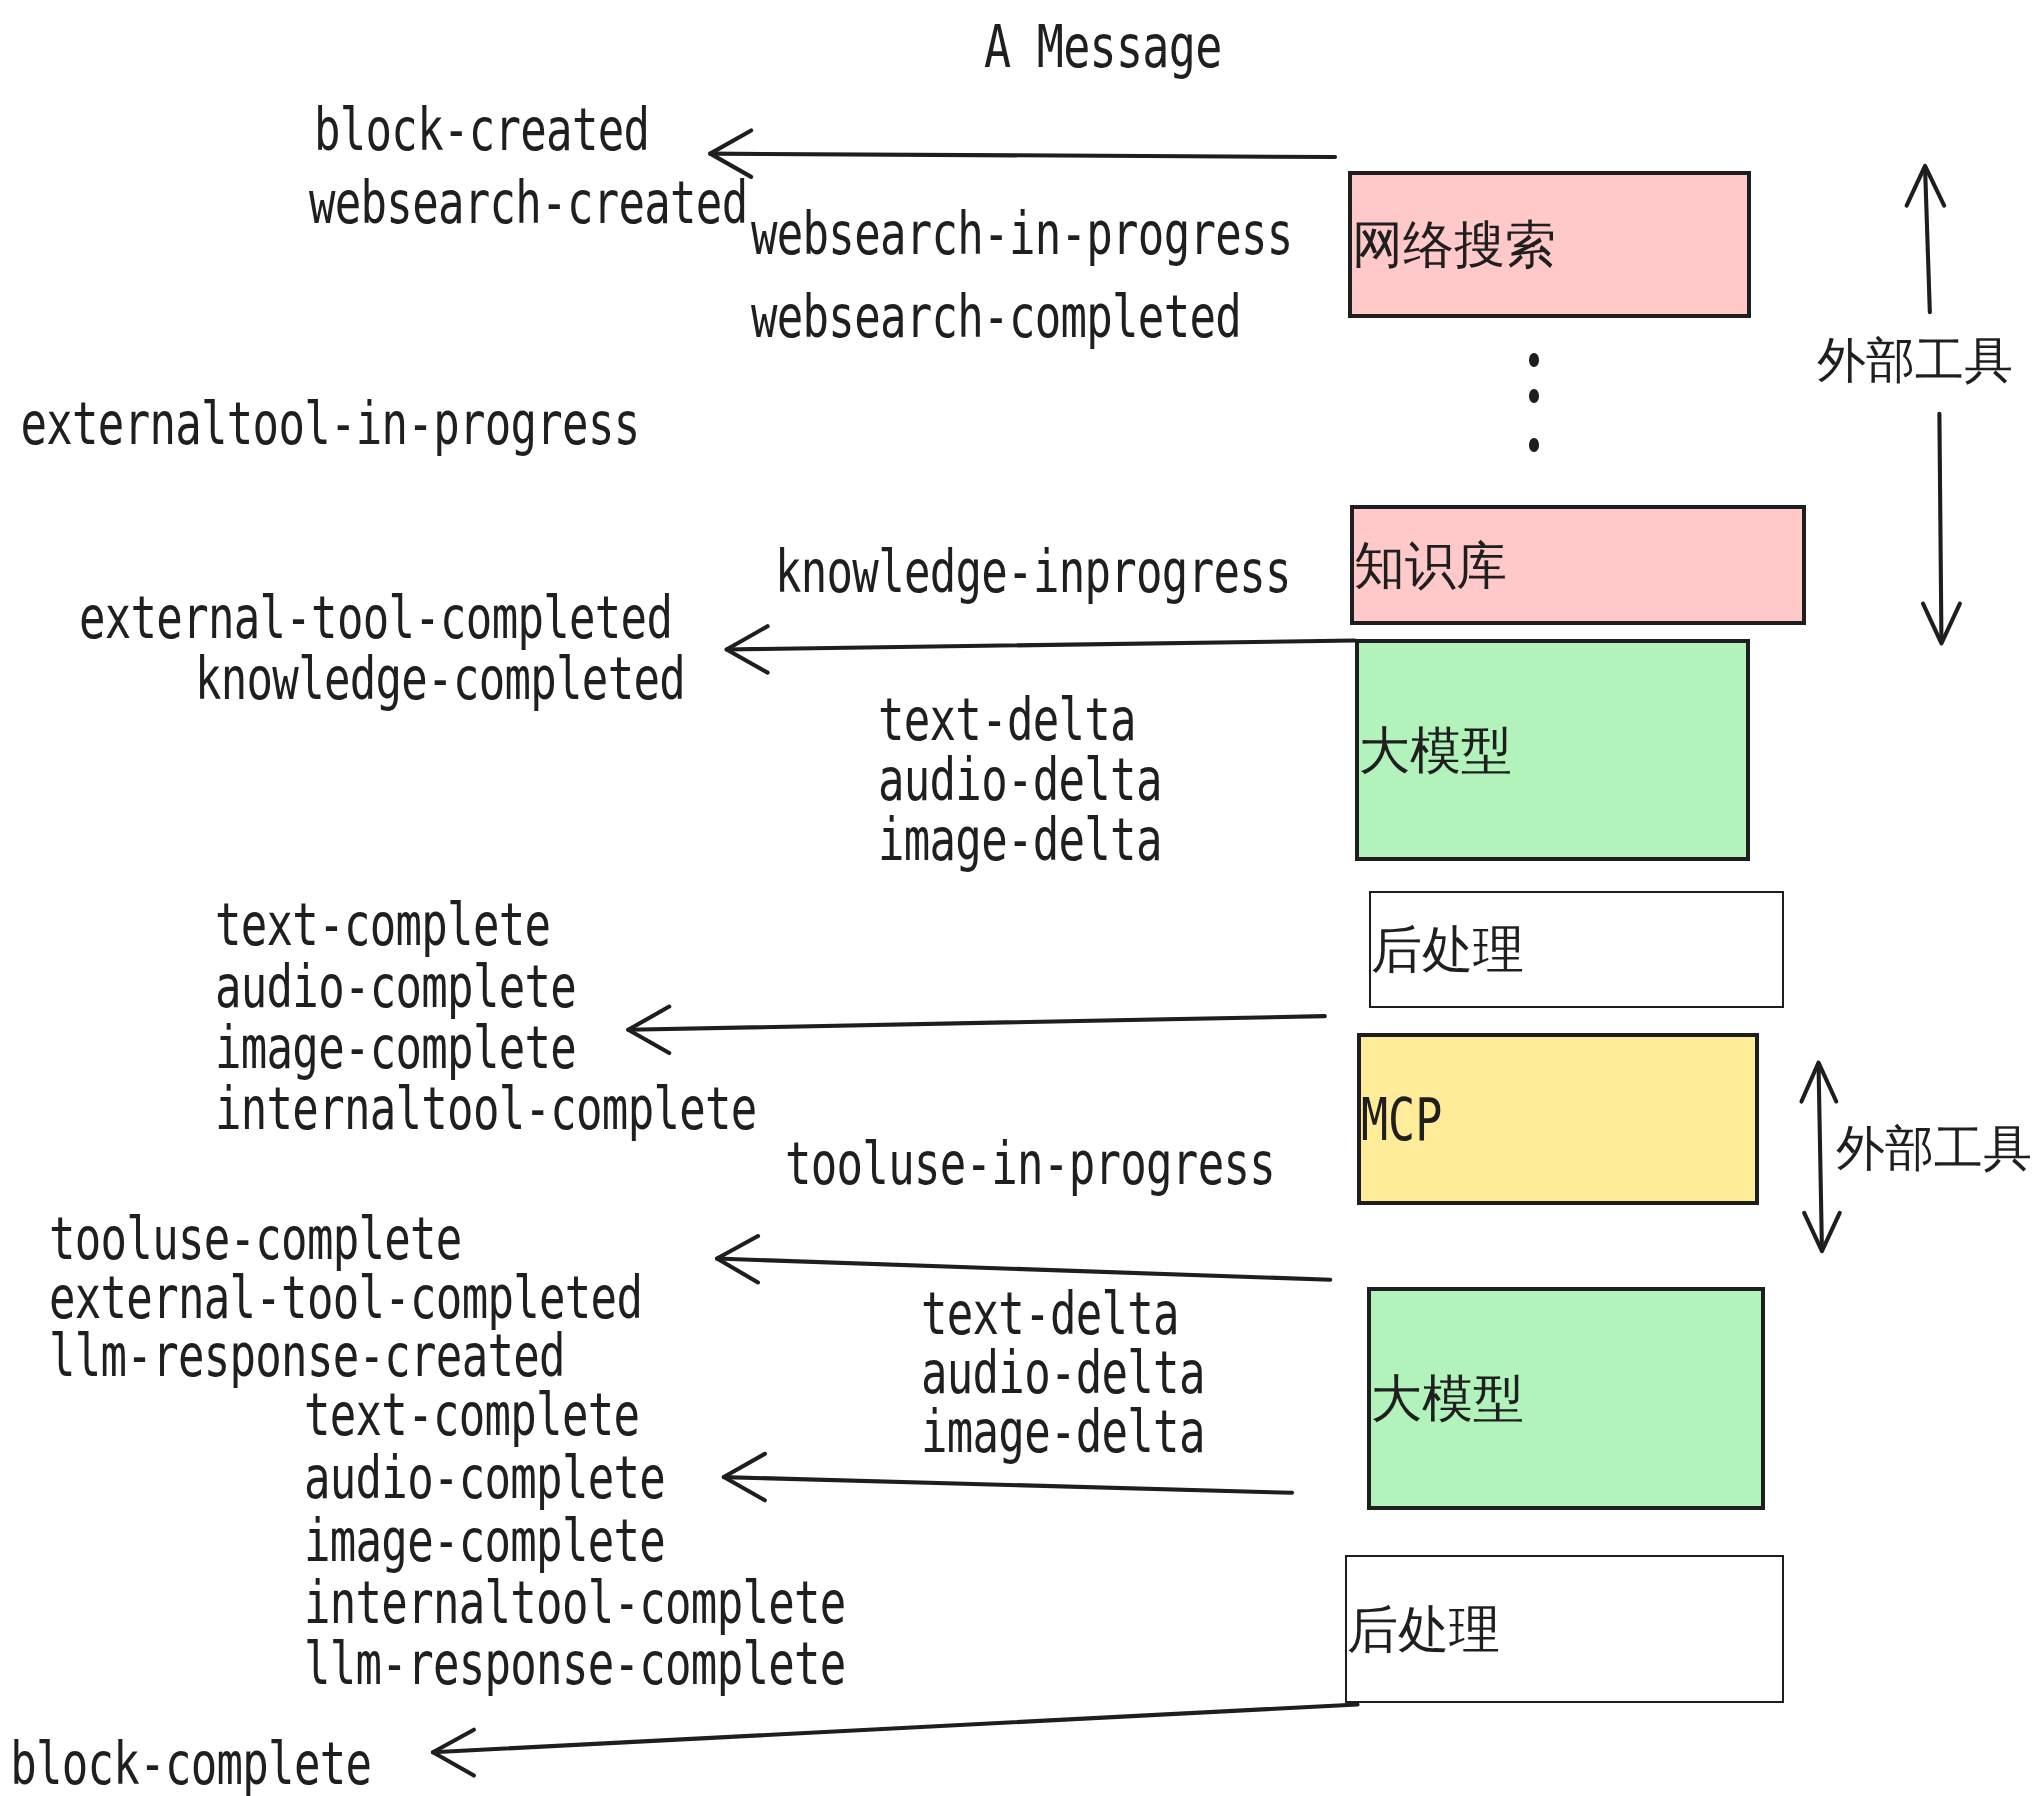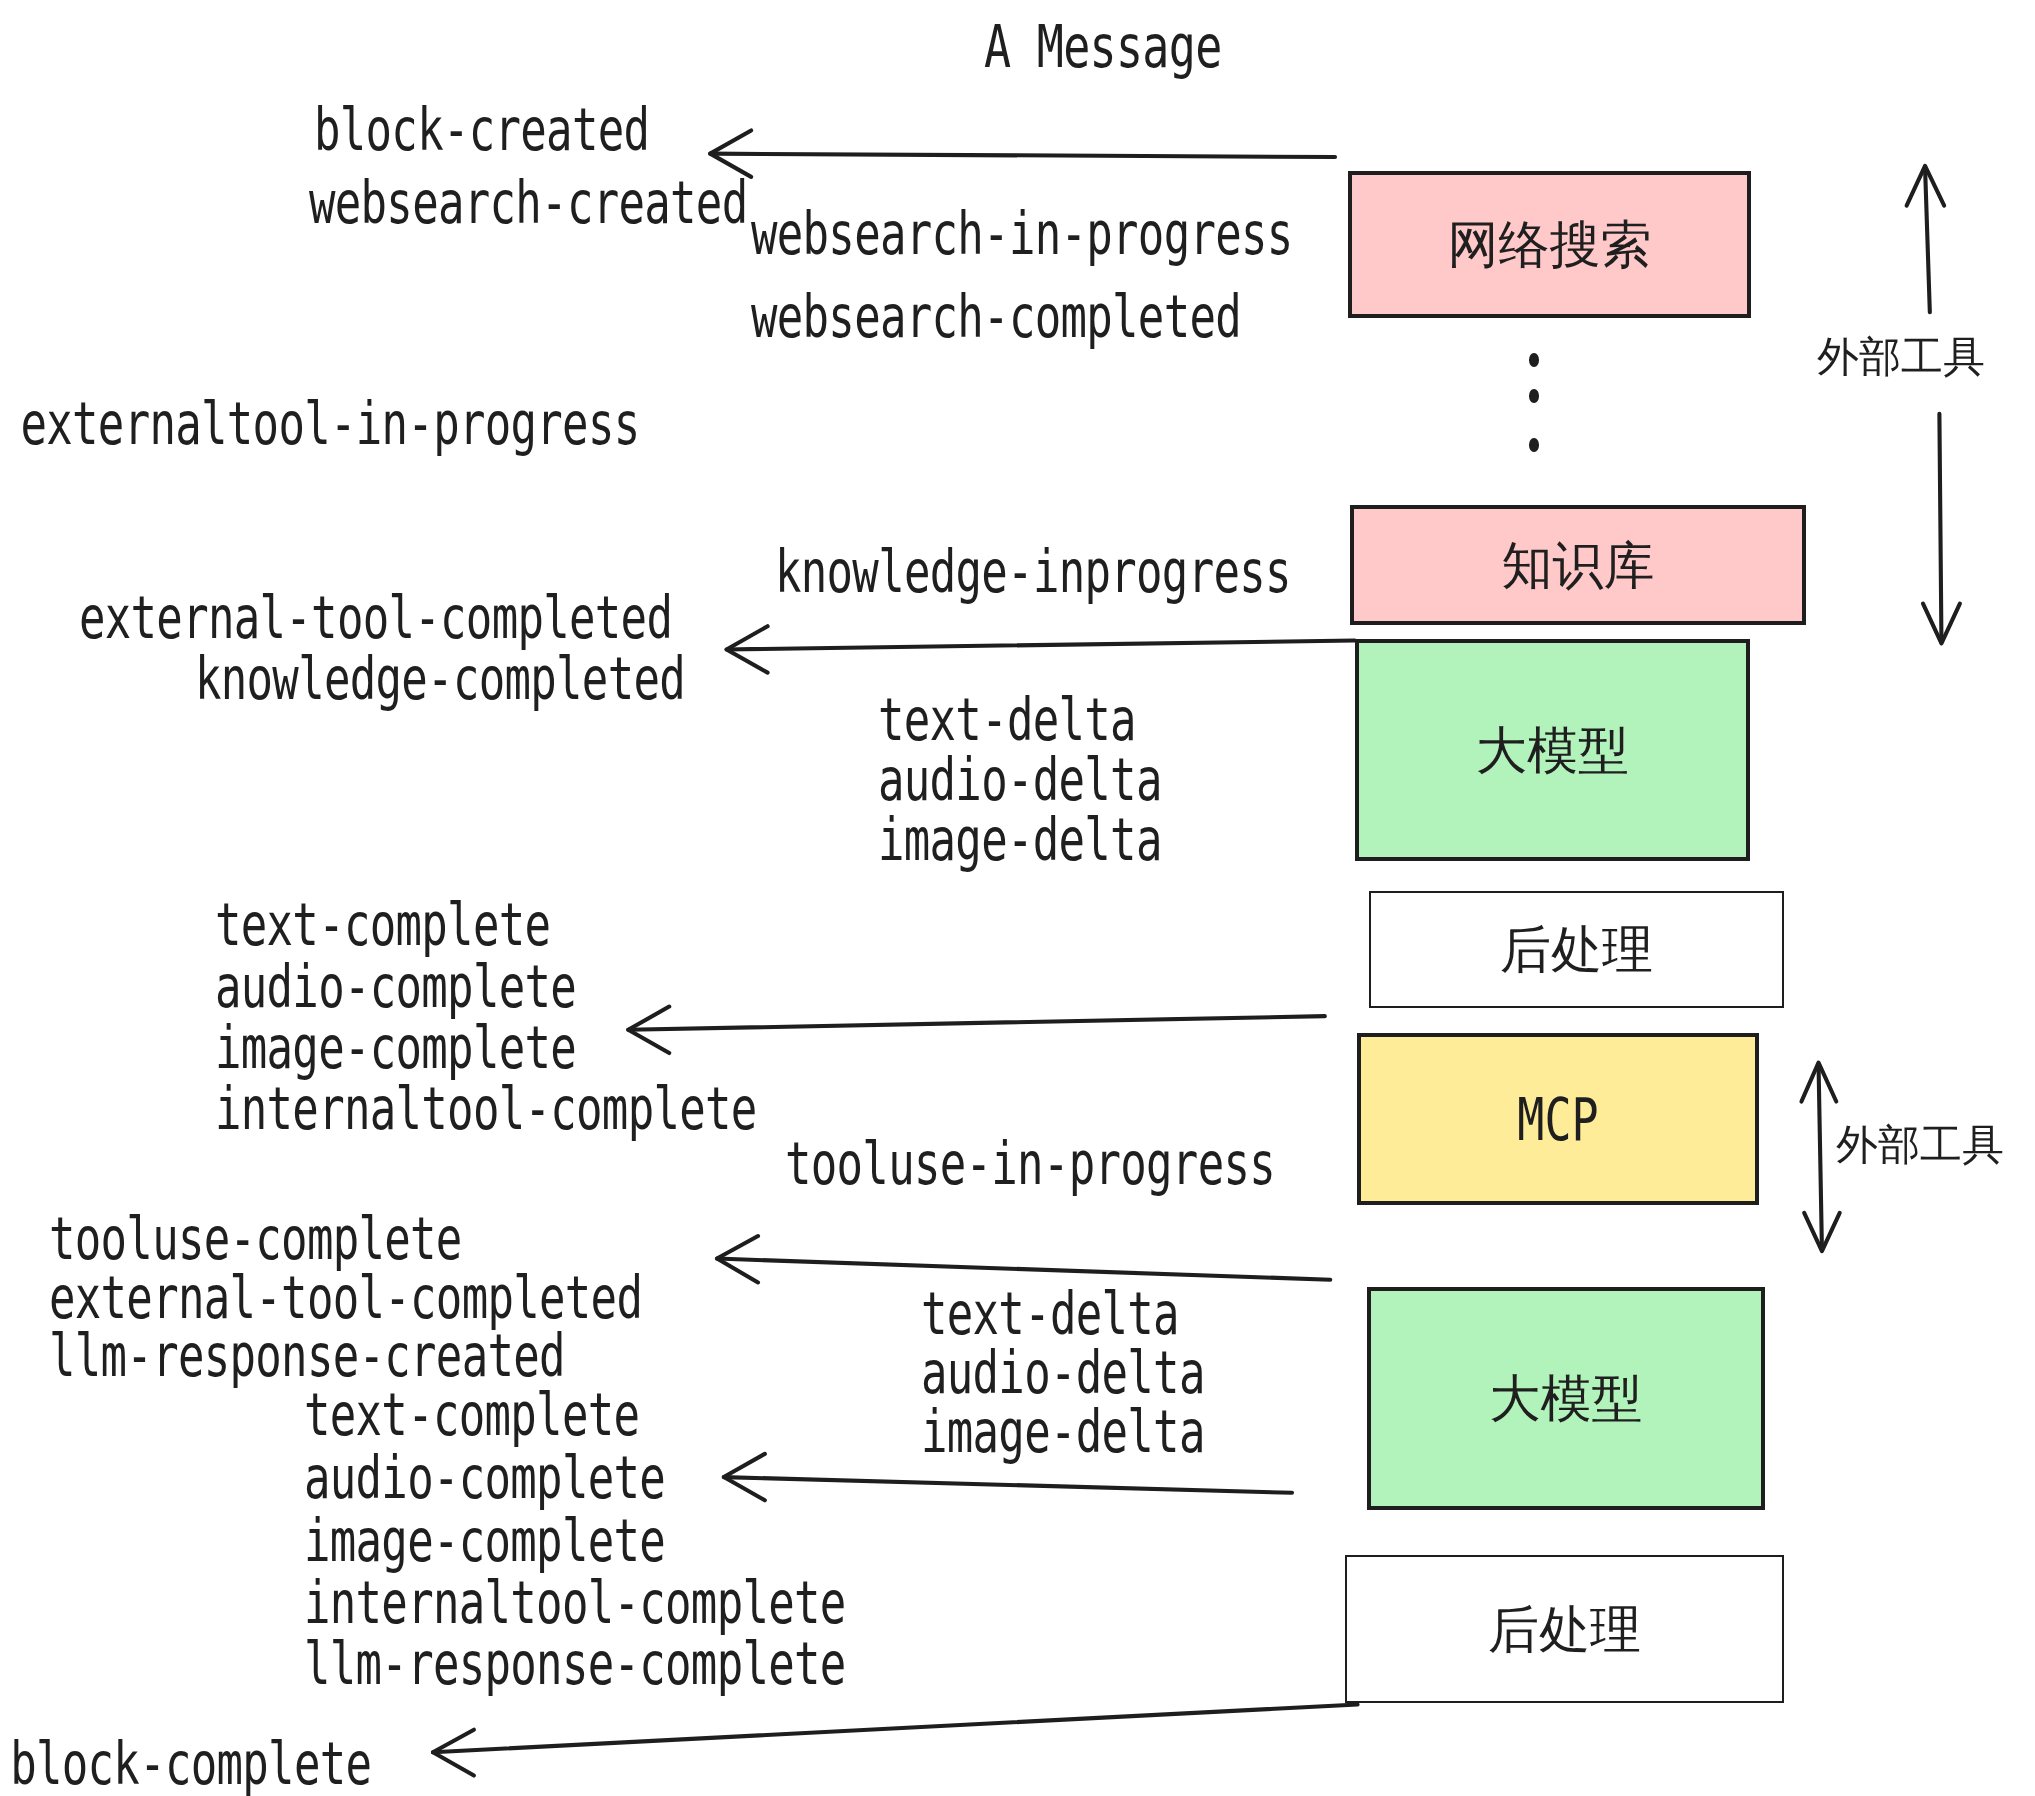--- a/index.html
+++ b/index.html
@@ -1,23 +1,23 @@
 <!DOCTYPE html>
 <html style="font-size:11px"><head>
 <meta charset="utf-8">
 <style>
   html,body{margin:0;padding:0;background:#ffffff;}
   #canvas{position:relative;width:2035px;height:1796px;background:#ffffff;overflow:hidden;
           font-family:"DejaVu Sans Mono", monospace;color:#1f1f1f;text-decoration:underline;}
   .ev{position:absolute;font-family:"DejaVu Sans Mono", monospace;font-size:44px;line-height:1;
       color:#1f1f1f;white-space:nowrap;transform:scaleY(1.32);transform-origin:left top;letter-spacing:-0.7px;}
-  .cjk{position:absolute;font-family:"DejaVu Sans","Liberation Sans",sans-serif;font-size:42px;line-height:1;
+  .cjk{position:absolute;font-family:"DejaVu Sans","Liberation Sans",sans-serif;font-size:49px;line-height:1;
       color:#1f1f1f;white-space:nowrap;font-weight:500;}
   .box{position:absolute;border:4.1px solid #1e1e1e;box-sizing:border-box;
-       display:flex;align-items:center;justify-content:center;}
+       display:flex;align-items:center;}
   .box.thin{border-width:2.7px;}
   .boxlabel{font-family:"DejaVu Sans","Liberation Sans",sans-serif;font-size:51px;line-height:1;
        color:#1f1f1f;white-space:nowrap;font-weight:500;}
   .mcplabel{font-family:"DejaVu Sans Mono", monospace;font-size:45px;line-height:1;color:#1f1f1f;
        transform:scaleY(1.3);}
   .dot{position:absolute;width:9.6px;height:13.7px;border-radius:50%;background:#1e1e1e;}
   svg.overlay{position:absolute;left:0;top:0;width:2035px;height:1796px;pointer-events:none;}
   svg.overlay *{stroke:#1e1e1e;stroke-width:6;fill:none;stroke-linecap:round;stroke-linejoin:round;}
 </style>
 </head>

